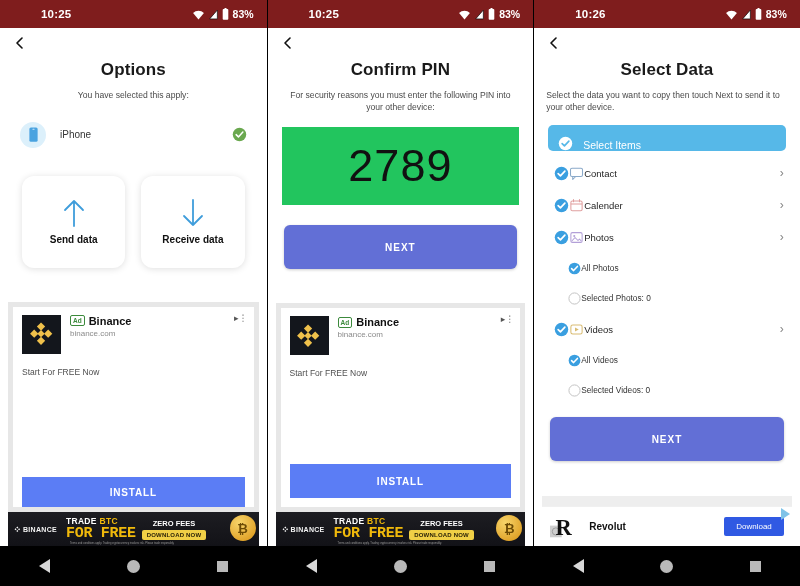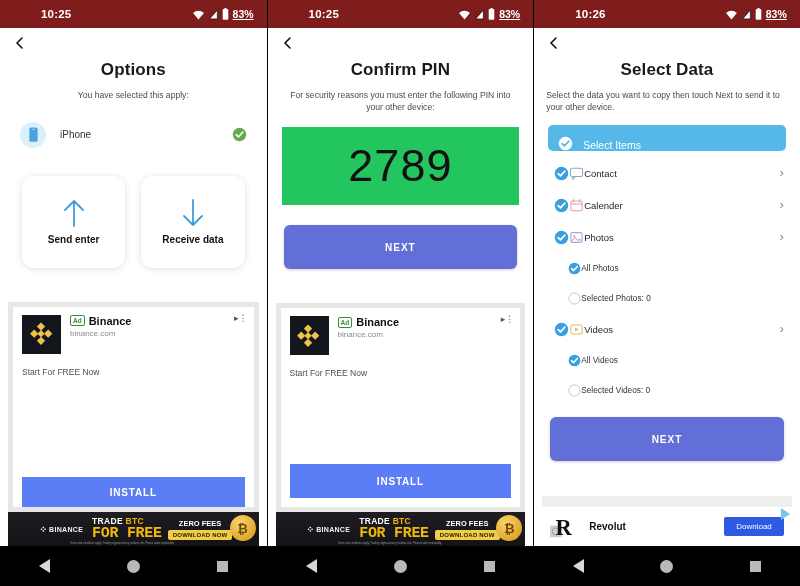--- a/index.html
+++ b/index.html
@@ -20,21 +20,21 @@
   .phone + .phone { border-left: 1px solid #000; }
 
   
   .statusbar {
     height: 28px; background: #7f1d1d; color: #fff;
     display: flex; align-items: center;
     padding: 0 13px;
     flex: 0 0 28px;
   }
   .status-time { font-size: 11.5px; font-weight: bold; letter-spacing: .2px; margin-left: 28px; }
-  .status-right { margin-left: auto; display: flex; align-items: center; gap: 3px; text-decoration: underline; }
+  .status-right { margin-left: auto; display: flex; align-items: center; gap: 3px; }
   .status-battery-text { font-size: 10.5px; font-weight: bold; margin-left: 1px; }
 
   
   .appbody {
     flex: 1 1 auto;
     position: relative;
     background: #fff;
     display: flex; flex-direction: column;
     overflow: hidden;
   }
@@ -98,21 +98,21 @@
     margin: auto 0 0 0; background: #5b7df5; color: #fff;
     font-size: 10px; font-weight: bold; letter-spacing: .8px;
     height: 30px; display: flex; align-items: center; justify-content: center;
   }
   .adcard .ad-install.tall { height: 34px; margin-bottom: 9px; }
 
   
   .binance-banner {
     height: 34px; background: linear-gradient(180deg,#1d1d22 0%,#121217 100%);
     display: flex; align-items: center; position: relative; overflow: hidden;
-    flex: 0 0 34px; margin: 0 8px; justify-content: center;
+    flex: 0 0 34px; margin: 0 8px;
   }
   .bb-logo { font-size: 7px; color: #f3f3f3; font-weight: bold; letter-spacing: .3px;
              display: flex; align-items: center; gap: 2px; padding-left: 6px; width: 58px; }
   .bb-mid { display: flex; flex-direction: column; line-height: 1; }
   .bb-trade { font-size: 8.5px; font-weight: bold; color: #fff; letter-spacing: .3px; }
   .bb-trade em { color: #f0b90b; font-style: normal; }
   .bb-free { font-size: 15px; font-weight: bold; color: #f0b90b; letter-spacing: -.3px; font-family: Liberation Mono, monospace; }
   .bb-right { display: flex; flex-direction: column; align-items: center; margin-left: 6px; }
   .bb-zero { font-size: 7.5px; font-weight: bold; color: #fff; }
   .bb-dl { margin-top: 2px; background: #f0cf46; color: #2a2208; font-size: 6px;
@@ -227,21 +227,21 @@
           <circle cx="10" cy="10" r="9" fill="#6aa84f"></circle>
           <path d="M5.5 10.2 L8.6 13.2 L14.5 6.8" fill="none" stroke="#fff" stroke-width="2" stroke-linecap="round" stroke-linejoin="round"></path>
         </svg>
       </div>
 
       <div class="card-row">
         <div class="action-card">
           <svg width="26" height="30" viewBox="0 0 26 30">
             <path d="M13 28 L13 3 M4 12 L13 3 L22 12" fill="none" stroke="#3f9ddb" stroke-width="1.8" stroke-linecap="round" stroke-linejoin="round"></path>
           </svg>
-          <span class="action-label">Send enter</span>
+          <span class="action-label">Send data</span>
         </div>
         <div class="action-card">
           <svg width="26" height="30" viewBox="0 0 26 30">
             <path d="M13 2 L13 27 M4 18 L13 27 L22 18" fill="none" stroke="#3f9ddb" stroke-width="1.8" stroke-linecap="round" stroke-linejoin="round"></path>
           </svg>
           <span class="action-label">Receive data</span>
         </div>
       </div>
 
       <div class="adcard-outer">

